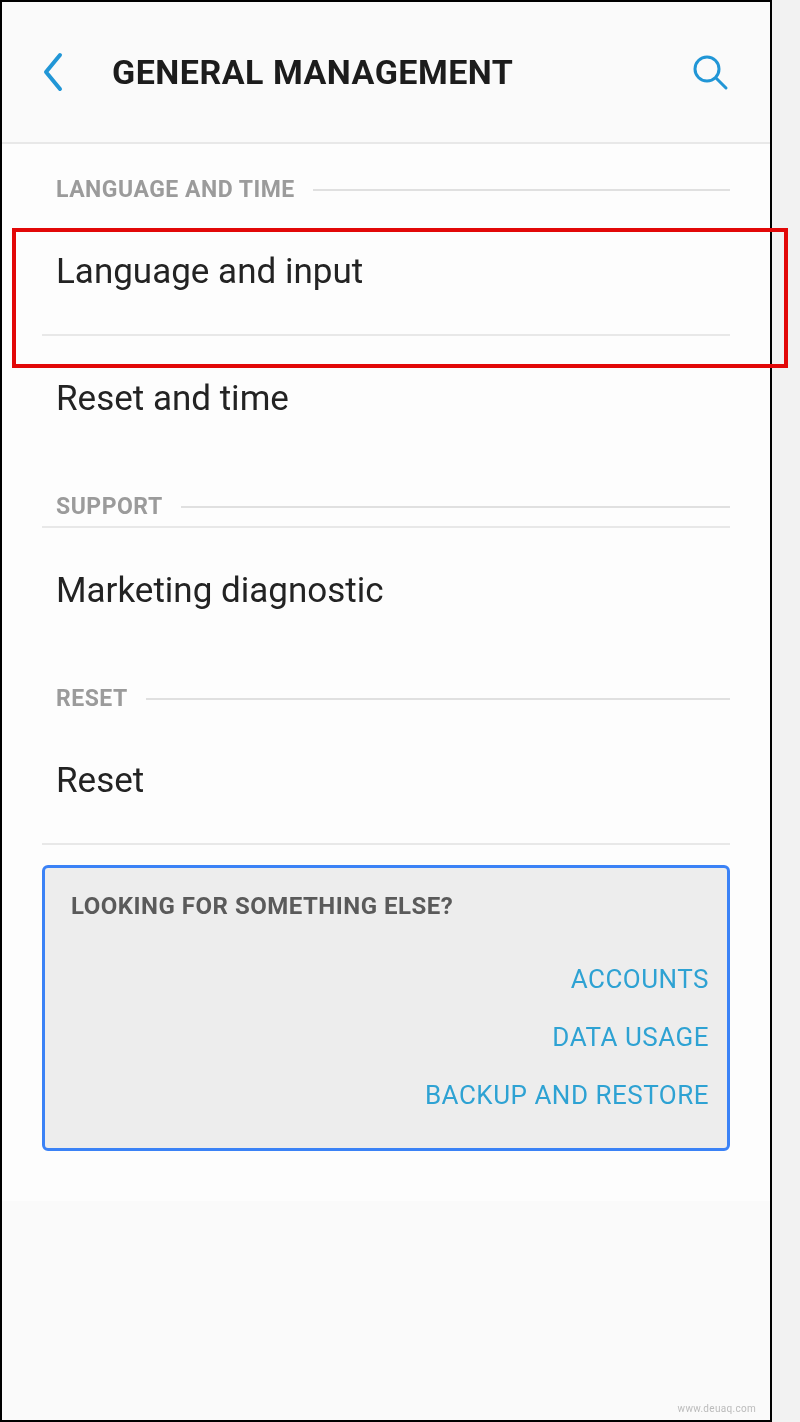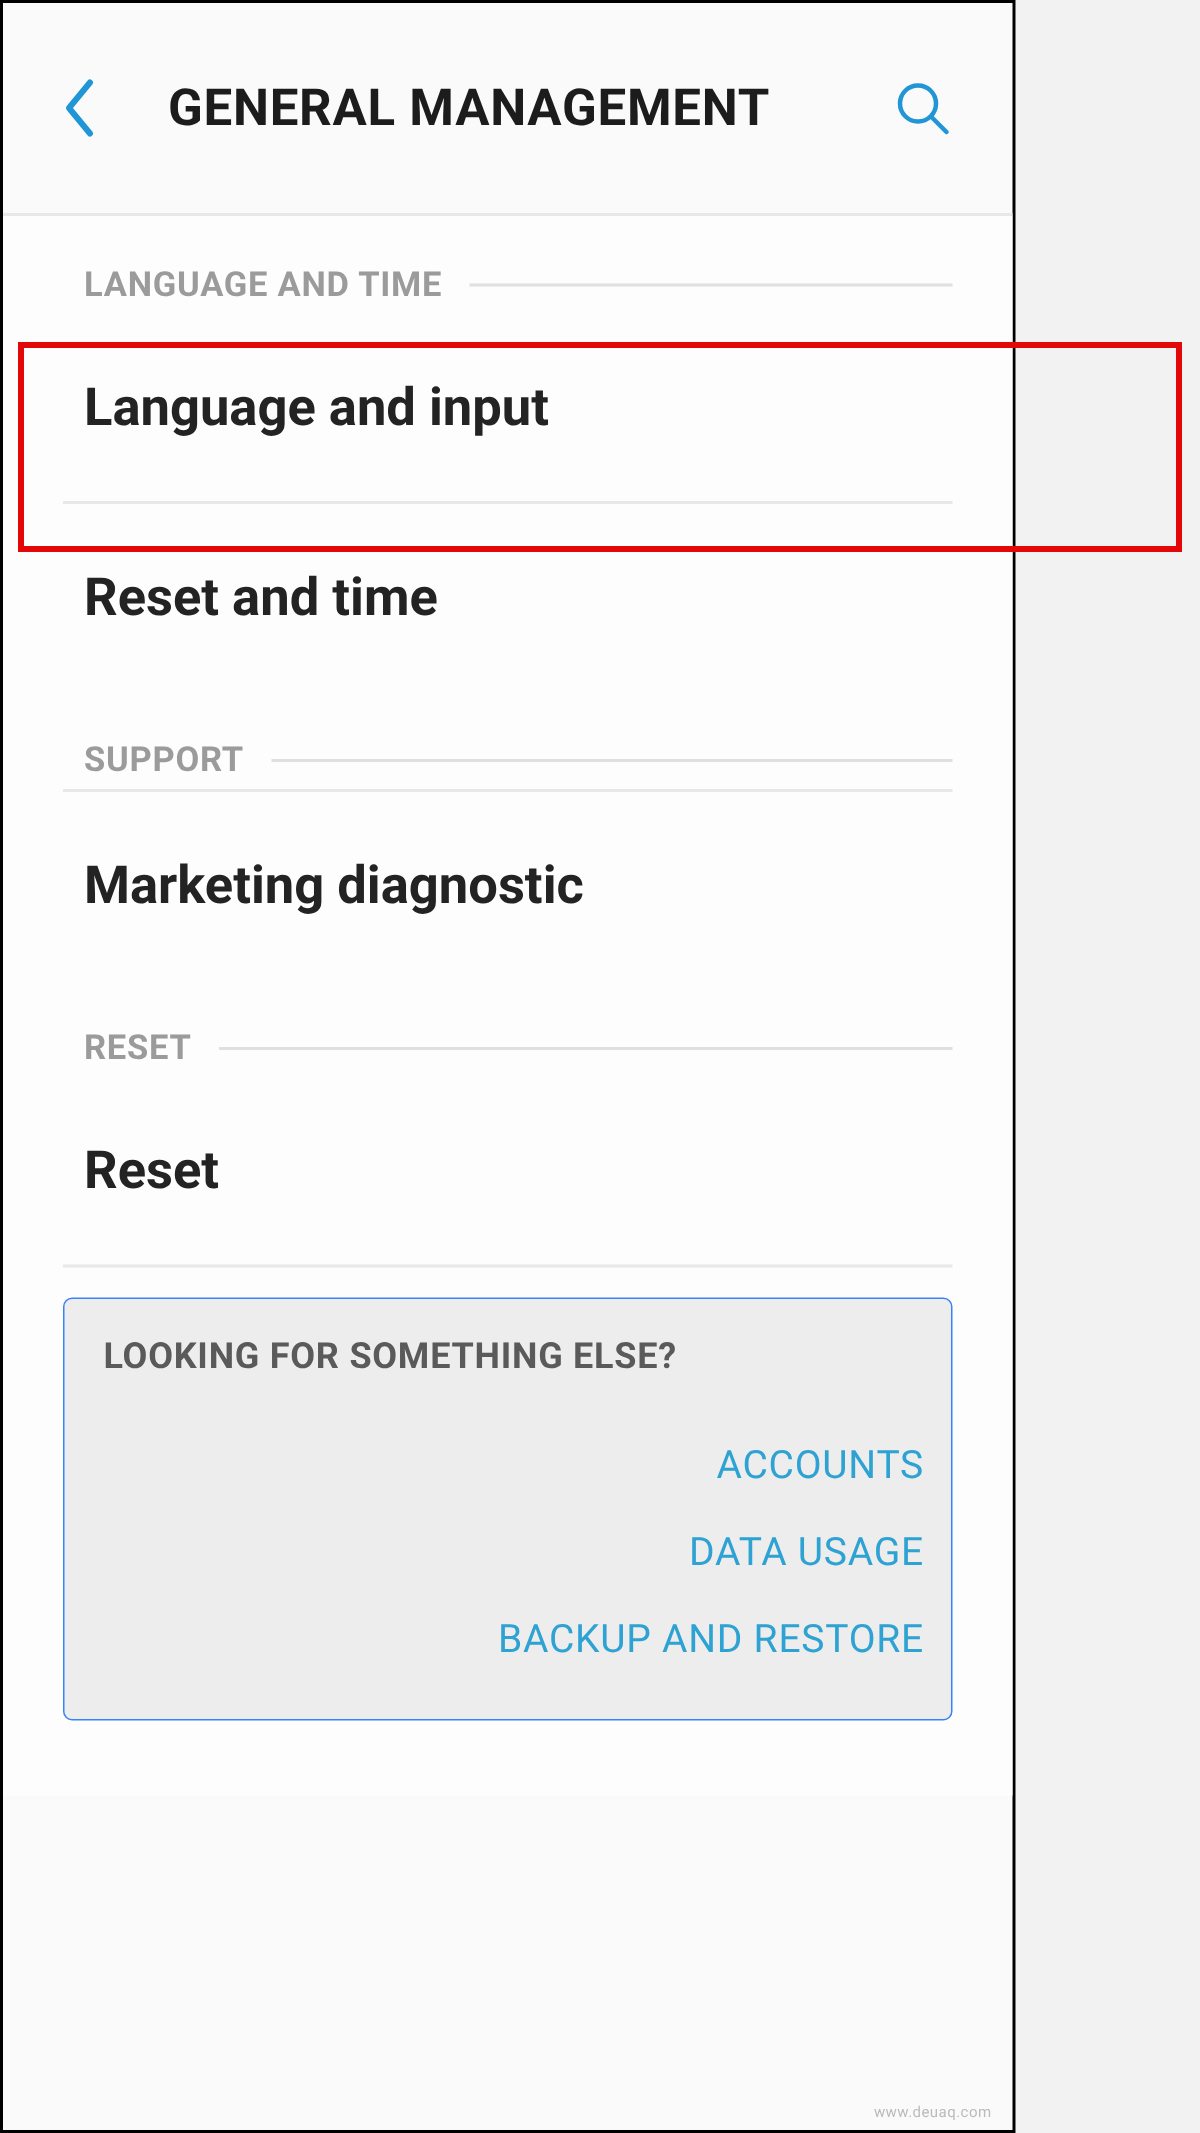--- a/index.html
+++ b/index.html
@@ -1,42 +1,42 @@
 <!DOCTYPE html>
 <html><head>
   <meta charset="utf-8">
   <style>
     * { margin:0; padding:0; box-sizing:border-box; }
     html, body { width:800px; height:1422px; background:#f2f2f2; font-family:-apple-system, BlinkMacSystemFont, "Segoe UI", Roboto, Arial, sans-serif; }
-    .screen { width:677px; height:1422px; background:#fafafa; position:relative; border:2px solid #000; }
+    .screen { width:772px; height:1422px; background:#fafafa; position:relative; border:2px solid #000; }
 
     .appbar { display:flex; align-items:center; height:140px; padding:0 30px 0 40px; }
     .back { width:50px; height:60px; display:flex; align-items:center; justify-content:flex-start; color:#2196d6; }
     .title { flex:1; font-size:34px; font-weight:700; letter-spacing:0.5px; color:#1c1c1c; padding-left:20px; }
     .search { width:60px; height:60px; display:flex; align-items:center; justify-content:center; color:#2196d6; }
 
     .header-divider { height:2px; background:#e8e8e8; margin:0; }
 
     .content { padding:0 0 10px 0; background:#fdfdfd; }
 
     .section-header { display:flex; align-items:center; padding:32px 40px 6px 54px; }
     .section-header .label { font-size:23px; font-weight:700; letter-spacing:0.5px; color:#9b9b9b; white-space:nowrap; }
     .section-header .line { flex:1; height:2px; background:#e0e0e0; margin-left:18px; }
 
-    .row { display:flex; padding:42px 40px 42px 54px; font-size:35px; color:#232323; font-weight:700; }
+    .row { display:flex; padding:42px 40px 42px 54px; font-size:35px; color:#232323; font-weight:400; }
     .row .label { flex:1; }
 
     .inner-divider { height:2px; background:#e8e8e8; margin:0 40px; }
 
     .highlight-box { border:4px solid #e20808; position:absolute; left:10px; top:226px; width:776px; height:140px; pointer-events:none; }
 
     .toggle { width:82px; height:42px; border-radius:21px; background:#26a6df; position:relative; }
     .toggle .knob { position:absolute; right:-2px; top:-4px; width:50px; height:50px; background:#fff; border-radius:50%; box-shadow:0 1px 4px rgba(0,0,0,0.25), 0 0 1px rgba(0,0,0,0.15); }
 
-    .card { margin:20px 40px 40px 40px; background:#ededed; border:1px solid #3b82f6; border-radius:6px; padding:24px 18px 24px 18px; }
+    .card { margin:20px 40px 40px 40px; background:#ededed; border:3px solid #3b82f6; border-radius:6px; padding:24px 18px 24px 18px; }
     .card-title { font-size:24px; font-weight:700; color:#5a5a5a; letter-spacing:0.5px; margin-bottom:30px; padding-left:8px; }
     .card-item { font-size:26px; font-weight:400; color:#2ea2d3; letter-spacing:0.5px; padding:14px 0 14px 8px;text-align:right; }
 
     .watermark { position:absolute; right:14px; bottom:6px; font-size:10px; color:#bbb; letter-spacing:0.3px; }
   </style>
 </head>
 <body>
 
 <div class="screen">
 

